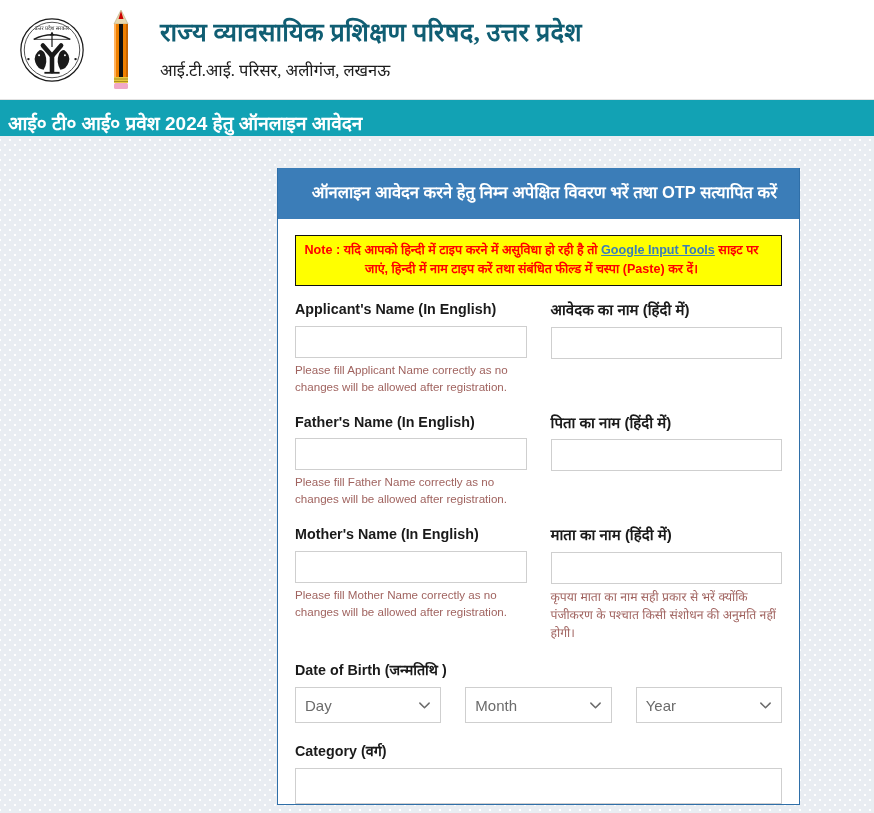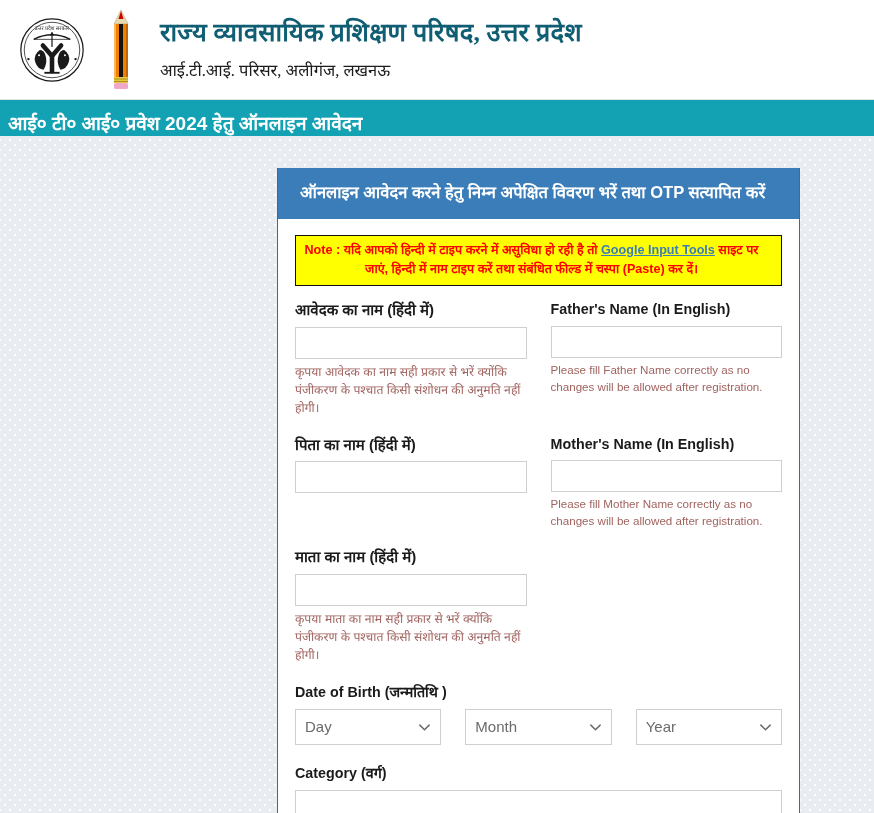--- a/index.html
+++ b/index.html
@@ -83,25 +83,25 @@
   }
   .card {
     background: #ffffff;
     border: 1px solid #2f6fa8;
     border-top: none;
     box-shadow: 0 0 0 0 rgba(0,0,0,0);
   }
   .card-head {
     background: #3b7db8;
     color: #ffffff;
-    text-align: left;
+    text-align: right;
     font-size: 16.5px;
     font-weight: 700;
     line-height: 1.45;
-    padding: 13px 22px 14px 22px;
+    padding: 13px 22px 14px 28px;
   }
   .card-body { padding: 16px 17px 0 17px; }
 
   
   .note {
     background: #ffff00;
     border: 1px solid #111111;
     text-align: center;
     padding: 5px 20px 6px 6px;
     font-size: 12.6px;
@@ -253,25 +253,29 @@
       <div class="card-head">ऑनलाइन आवेदन करने हेतु निम्न अपेक्षित विवरण भरें तथा OTP सत्यापित करें</div>
 
       <div class="card-body">
 
         <div class="note">
           <span>Note : यदि आपको हिन्दी में टाइप करने में असुविधा हो रही है तो </span><a class="link" href="#">Google Input Tools</a><span> साइट पर जाएं, हिन्दी में नाम टाइप करें तथा संबंधित फील्ड में चस्पा (Paste) कर दें।</span>
         </div>
 
         <div class="form-grid">
 
+          <div class="field">
+            <div class="field-label">Applicant's Name (In English)</div>
+            <input class="text-input" type="text" value="" style="">
+            <div class="hint">Please fill Applicant Name correctly as no changes will be allowed after registration.</div>
+          </div>
 
           <div class="field">
             <div class="field-label hindi">आवेदक का नाम (हिंदी में)</div>
             <input class="text-input" type="text" value="" style="">
-            <div class="hint hi">कृपया आवेदक का नाम सही प्रकार से भरें क्योंकि पंजीकरण के पश्चात किसी संशोधन की अनुमति नहीं होगी।</div>
           </div>
 
           <div class="field">
             <div class="field-label">Father's Name (In English)</div>
             <input class="text-input" type="text" value="" style="">
             <div class="hint">Please fill Father Name correctly as no changes will be allowed after registration.</div>
           </div>
 
           <div class="field">
             <div class="field-label hindi">पिता का नाम (हिंदी में)</div>

